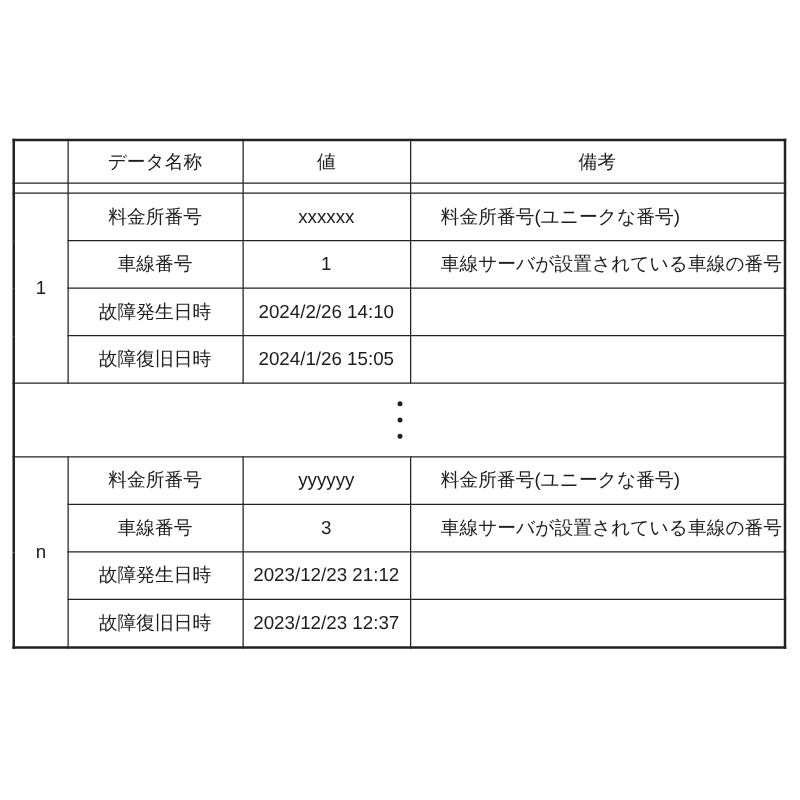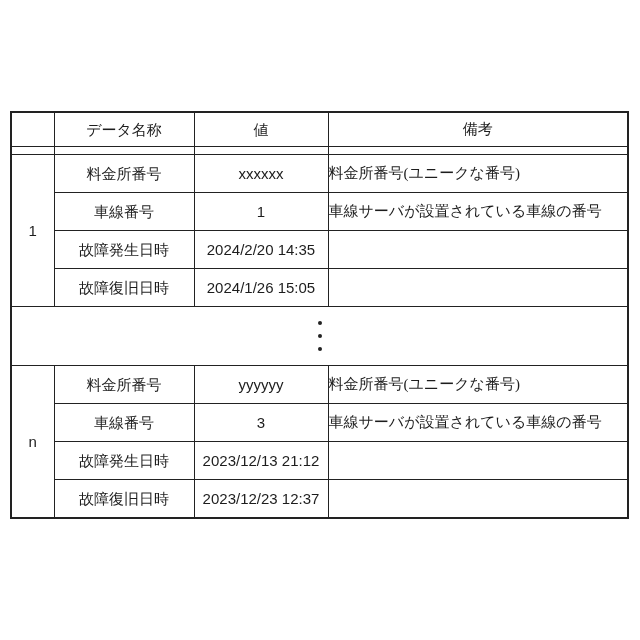--- a/index.html
+++ b/index.html
@@ -37,29 +37,29 @@
     font-size: 15px;
     line-height: 1;
     text-align: center;
     vertical-align: middle;
     white-space: nowrap;
     overflow: hidden;
     color: #1d1d1d;
   }
   
   .spec-table th, .spec-table td { border-right: 1.5px solid #222222; }
-  .spec-table th:last-child, .spec-table td:last-child { border-right: none; font-family: Liberation Serif, serif; }
+  .spec-table th:last-child, .spec-table td:last-child { border-right: none; }
 
   
   .header-row th { height: 33px; border-bottom: 1.5px solid #222222; }
   .spacer-row td { height: 7px; border-bottom: 1.5px solid #222222; }
 
   
   .body-row td { height: 37px; border-bottom: 1.2px solid #222222; }
-  .body-row td.remarks-cell { text-align: left; padding-left: 0; }
+  .body-row td.remarks-cell { text-align: left; padding-left: 24px; }
   .label-cell { border-bottom: 1.8px solid #222222; }
   tr.group-end td { border-bottom: 1.8px solid #222222; }
   tr.table-end td, td.label-cell-last { border-bottom: none; }
 
   
   .dots-row td { height: 58px; border-bottom: 1.8px solid #222222; }
   .dots {
     display: flex;
     flex-direction: column;
     align-items: center;
@@ -107,21 +107,21 @@
         <td class="value-cell">xxxxxx</td>
         <td class="remarks-cell">料金所番号(ユニークな番号)</td>
       </tr>
       <tr class="body-row">
         <td class="name-cell">車線番号</td>
         <td class="value-cell">1</td>
         <td class="remarks-cell">車線サーバが設置されている車線の番号</td>
       </tr>
       <tr class="body-row">
         <td class="name-cell">故障発生日時</td>
-        <td class="value-cell">2024/2/20 14:35</td>
+        <td class="value-cell">2024/2/26 14:10</td>
         <td class="remarks-cell"></td>
       </tr>
       <tr class="body-row group-end">
         <td class="name-cell">故障復旧日時</td>
         <td class="value-cell">2024/1/26 15:05</td>
         <td class="remarks-cell"></td>
       </tr>
 
       <tr class="dots-row">
         <td colspan="4">
@@ -139,21 +139,21 @@
         <td class="value-cell">yyyyyy</td>
         <td class="remarks-cell">料金所番号(ユニークな番号)</td>
       </tr>
       <tr class="body-row">
         <td class="name-cell">車線番号</td>
         <td class="value-cell">3</td>
         <td class="remarks-cell">車線サーバが設置されている車線の番号</td>
       </tr>
       <tr class="body-row">
         <td class="name-cell">故障発生日時</td>
-        <td class="value-cell">2023/12/13 21:12</td>
+        <td class="value-cell">2023/12/23 21:12</td>
         <td class="remarks-cell"></td>
       </tr>
       <tr class="body-row table-end">
         <td class="name-cell">故障復旧日時</td>
         <td class="value-cell">2023/12/23 12:37</td>
         <td class="remarks-cell"></td>
       </tr>
     </tbody>
   </table>
 </div>

